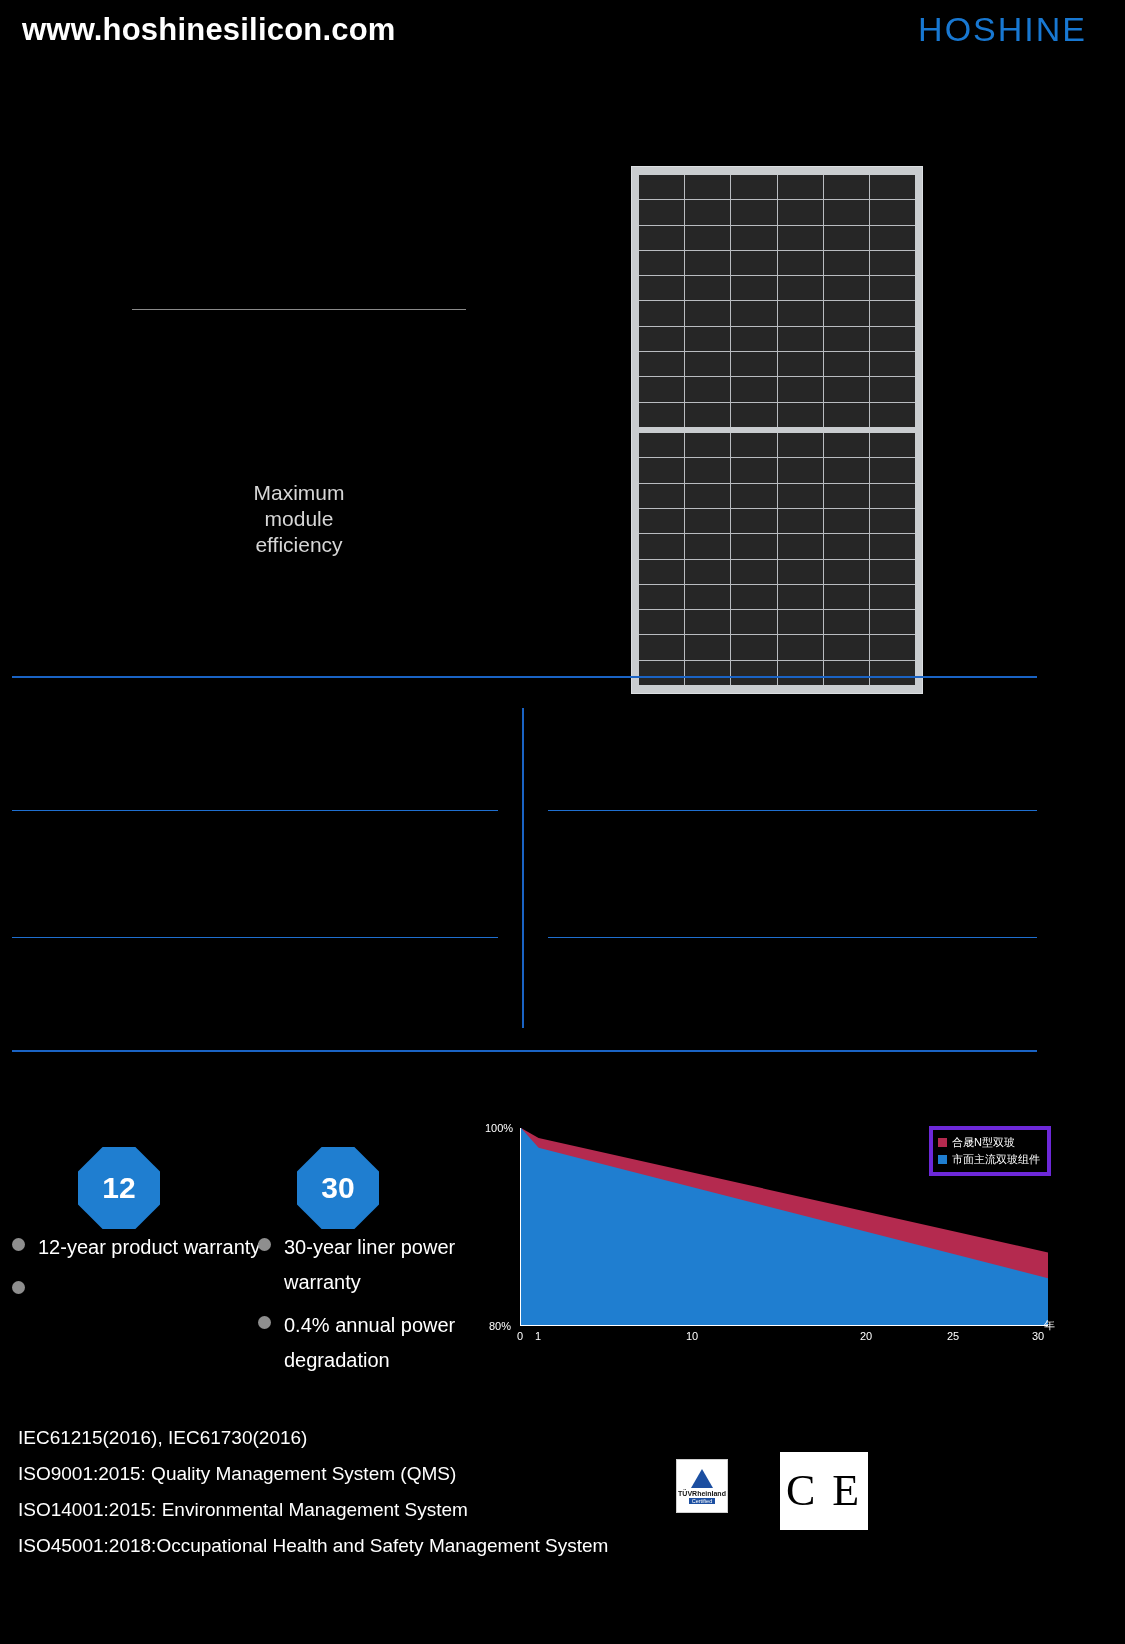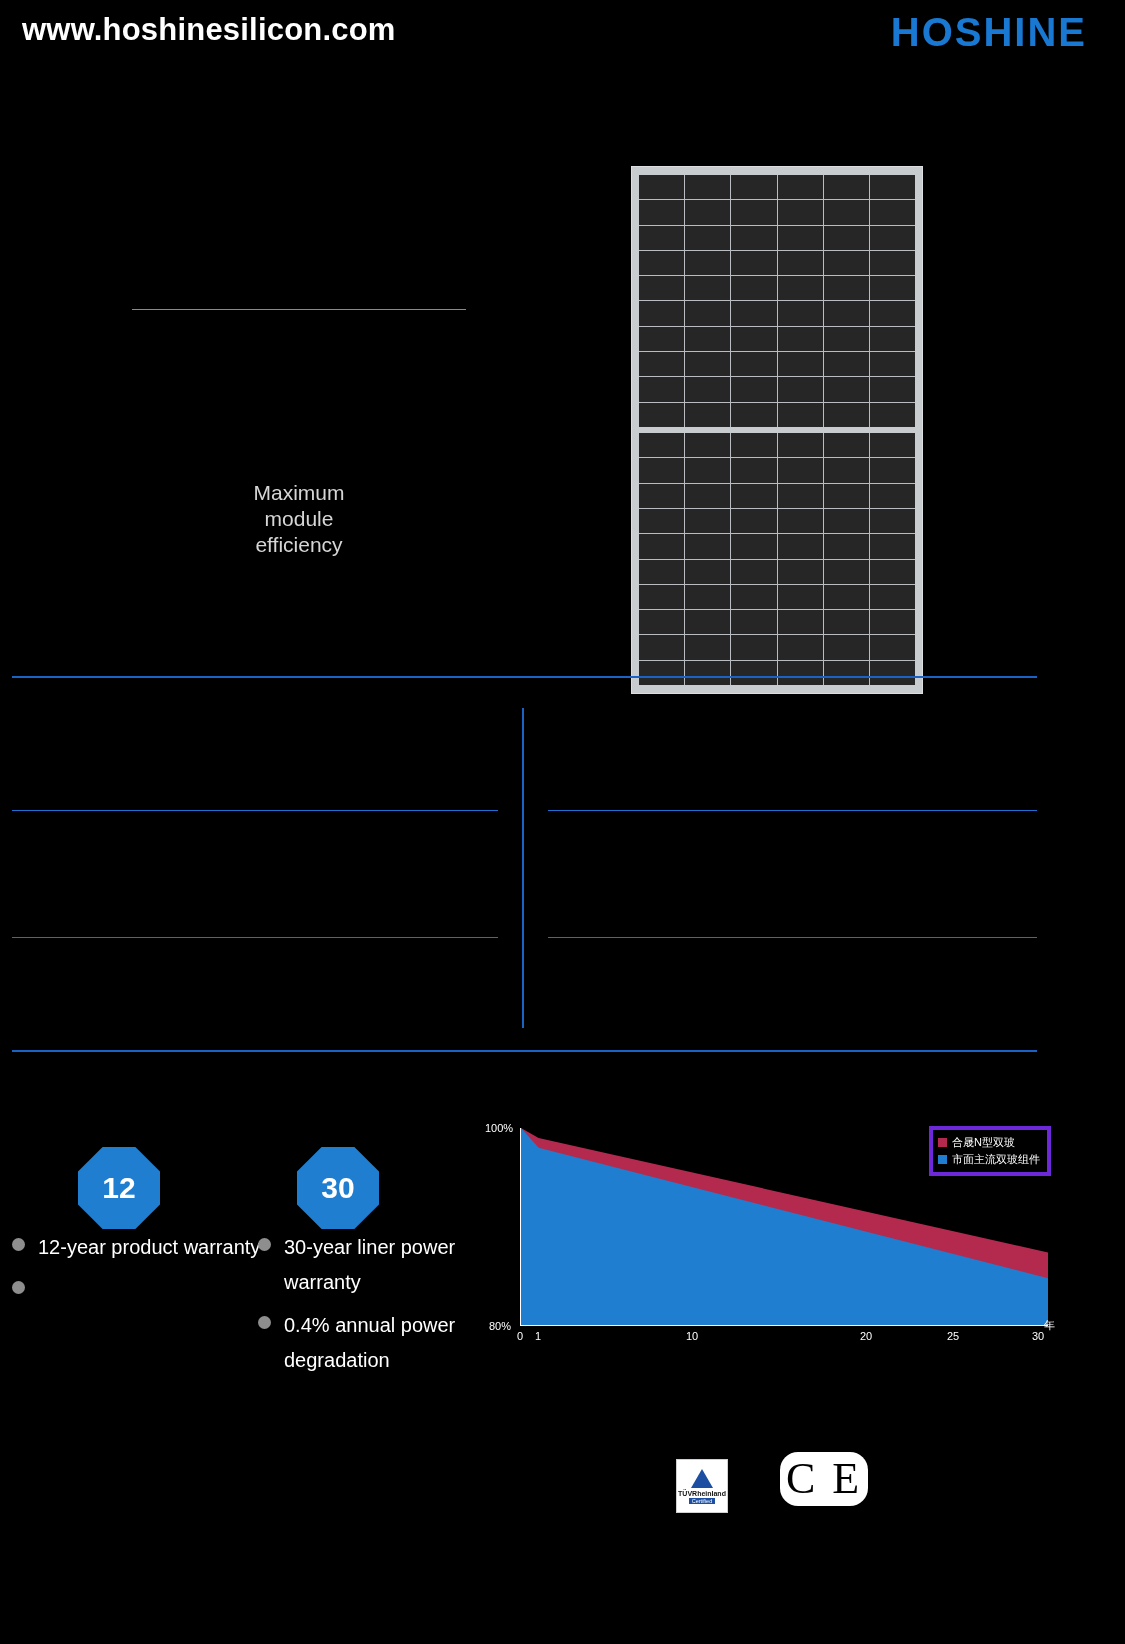--- a/index.html
+++ b/index.html
@@ -14,21 +14,21 @@
   .page { position: relative; width: 1125px; height: 1644px; background: #000; }
 
   
   .header { position: absolute; left: 0; top: 0; width: 1125px; height: 62px; }
   .site-url {
     position: absolute; left: 22px; top: 12px;
     font-size: 31px; font-weight: 600; color: #ffffff; letter-spacing: 0.2px;
   }
   .brand {
     position: absolute; right: 38px; top: 10px;
-    font-size: 40px; font-weight: 700; color: #1878d2; letter-spacing: 2px;
+    font-size: 34px; font-weight: 400; color: #1878d2; letter-spacing: 2px;
   }
 
   
   .hero { position: absolute; left: 12px; top: 62px; width: 1125px; height: 610px; }
   .hero-rule {
     position: absolute; left: 120px; top: 247px; width: 334px; height: 1px;
     background: #8a8a8a;
   }
   .hero-caption {
     position: absolute; left: 120px; top: 418px; width: 334px;
@@ -108,22 +108,22 @@
   .tuv-badge {
     position: absolute; left: 676px; top: 1459px; width: 52px; height: 54px;
     background: #ffffff; border: 1px solid #d0d0d0;
     display: flex; flex-direction: column; align-items: center; justify-content: center;
   }
   .tuv-tri { width: 0; height: 0; border-left: 11px solid transparent; border-right: 11px solid transparent; border-bottom: 19px solid #1c4fa1; }
   .tuv-t1 { font-size: 7px; color: #111; font-weight: 700; margin-top: 2px; }
   .tuv-t2 { font-size: 5.5px; color: #fff; background: #1c4fa1; padding: 0 3px; margin-top: 1px; }
 
   .ce-badge {
-    position: absolute; left: 780px; top: 1452px; width: 88px; height: 54px;
-    background: #ffffff; display: flex; align-items: center; justify-content: center; border-radius: 18px;
+    position: absolute; left: 780px; top: 1452px; width: 88px; height: 78px;
+    background: #ffffff; display: flex; align-items: center; justify-content: center;
   }
   .ce-text { font-size: 44px; color: #000; font-weight: 400; letter-spacing: 3px; line-height: 1; font-family: "Liberation Serif", serif; }
 </style>
 </head>
 <body>
 
 <div class="page">
 
   <div class="header">
     <div class="site-url">www.hoshinesilicon.com</div>
@@ -329,20 +329,26 @@
         <span class="legend-swatch" style="background:#b42a4f;"></span>
         <span class="legend-text">合晟N型双玻</span>
       </div>
       <div class="legend-row">
         <span class="legend-swatch" style="background:#1f7ed0;"></span>
         <span class="legend-text">市面主流双玻组件</span>
       </div>
     </div>
   </div>
 
+  <div class="certs">
+    <div class="cert-line">IEC61215(2016), IEC61730(2016)</div>
+    <div class="cert-line">ISO9001:2015: Quality Management System (QMS)</div>
+    <div class="cert-line">ISO14001:2015: Environmental Management System</div>
+    <div class="cert-line">ISO45001:2018:Occupational Health and Safety Management System</div>
+  </div>
 
   <div class="tuv-badge">
     <div class="tuv-tri"></div>
     <div class="tuv-t1">TÜVRheinland</div>
     <div class="tuv-t2">Certified</div>
   </div>
 
   <div class="ce-badge">
     <span class="ce-text">C E</span>
   </div>

